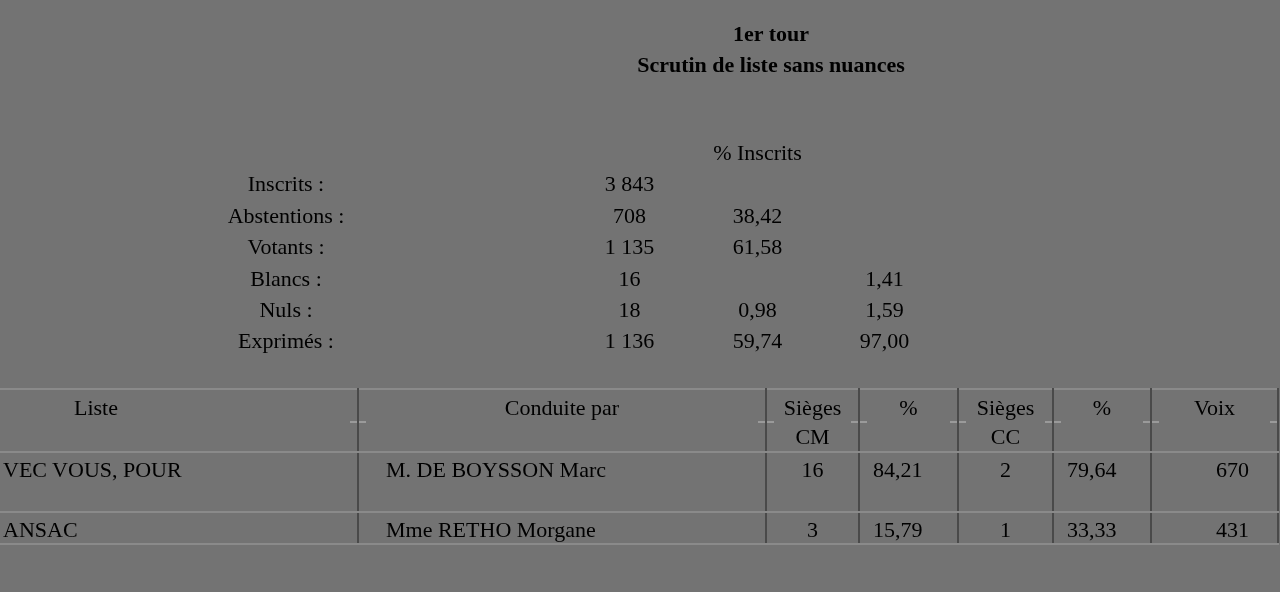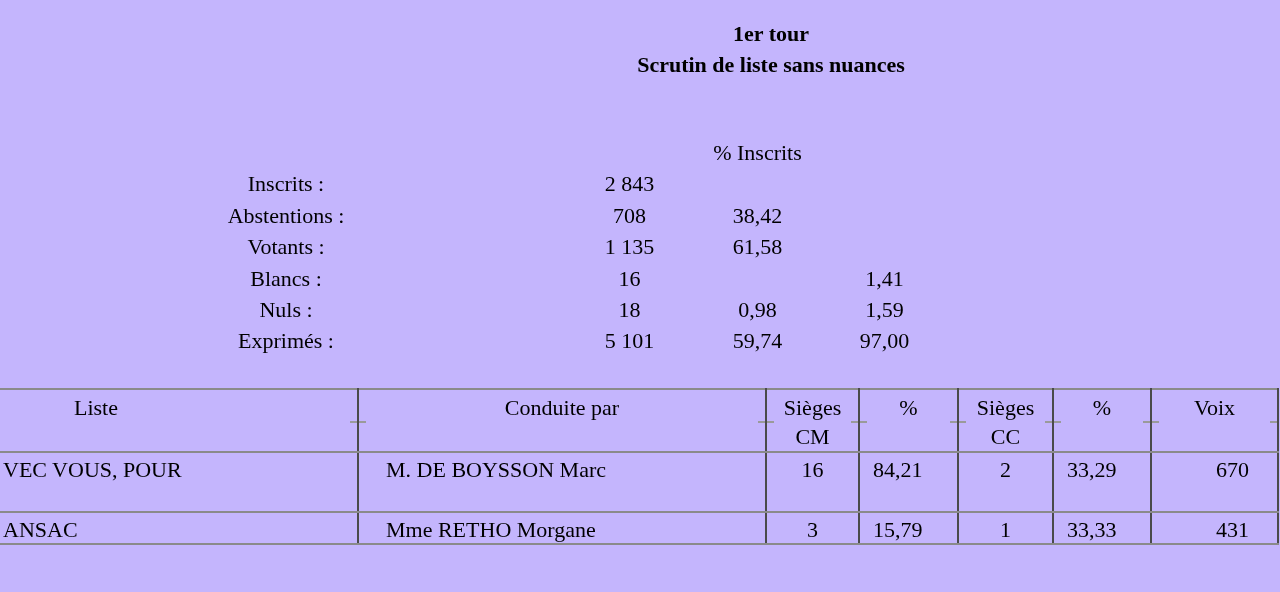--- a/index.html
+++ b/index.html
@@ -1,18 +1,18 @@
 <!DOCTYPE html>
 <html><head>
 <meta charset="utf-8">
 <style>
   html,body { margin:0; padding:0; background:#ffffff; }
   .page {
     position:relative; width:1280px; height:592px; overflow:hidden;
-    background:#c4b5fd; color:#000000;
+    background:#737373; color:#000000;
     font-family:"Liberation Serif","DejaVu Serif",serif;
     font-size:22px;
   }
 
   
   .title {
     position:absolute; top:18px; left:771px; transform:translateX(-50%);
     text-align:center; font-weight:bold; line-height:31px; white-space:nowrap;
   }
 
@@ -64,21 +64,21 @@
     <div>1er tour</div>
     <div>Scrutin de liste sans nuances</div>
   </header>
 
   <section class="stats">
     <div class="stats-row">
       <span class="s-pi">% Inscrits</span>
     </div>
     <div class="stats-row">
       <span class="s-label">Inscrits :</span>
-      <span class="s-value">2 843</span>
+      <span class="s-value">3 843</span>
       <span class="s-pi"></span>
       <span class="s-pv"></span>
     </div>
     <div class="stats-row">
       <span class="s-label">Abstentions :</span>
       <span class="s-value">708</span>
       <span class="s-pi">38,42</span>
       <span class="s-pv"></span>
     </div>
     <div class="stats-row">
@@ -93,21 +93,21 @@
       <span class="s-pv">1,41</span>
     </div>
     <div class="stats-row">
       <span class="s-label">Nuls :</span>
       <span class="s-value">18</span>
       <span class="s-pi">0,98</span>
       <span class="s-pv">1,59</span>
     </div>
     <div class="stats-row">
       <span class="s-label">Exprimés :</span>
-      <span class="s-value">5 101</span>
+      <span class="s-value">1 136</span>
       <span class="s-pi">59,74</span>
       <span class="s-pv">97,00</span>
     </div>
   </section>
 
   <table class="results">
     <colgroup>
       <col style="width:524px">
         <col style="width:408px">
         <col style="width:93px">
@@ -143,21 +143,21 @@
           </th>
       </tr>
     </thead>
     <tbody>
       <tr class="r1">
         <td class="c-liste">VEC VOUS, POUR</td>
         <td class="c-conduite">M. DE BOYSSON Marc</td>
         <td class="c-scm">16</td>
         <td class="c-pcm">84,21</td>
         <td class="c-scc">2</td>
-        <td class="c-pcc">33,29</td>
+        <td class="c-pcc">79,64</td>
         <td class="c-voix">670</td>
       </tr>
       <tr class="r2">
         <td class="c-liste">ANSAC</td>
         <td class="c-conduite">Mme RETHO Morgane</td>
         <td class="c-scm">3</td>
         <td class="c-pcm">15,79</td>
         <td class="c-scc">1</td>
         <td class="c-pcc">33,33</td>
         <td class="c-voix">431</td>

